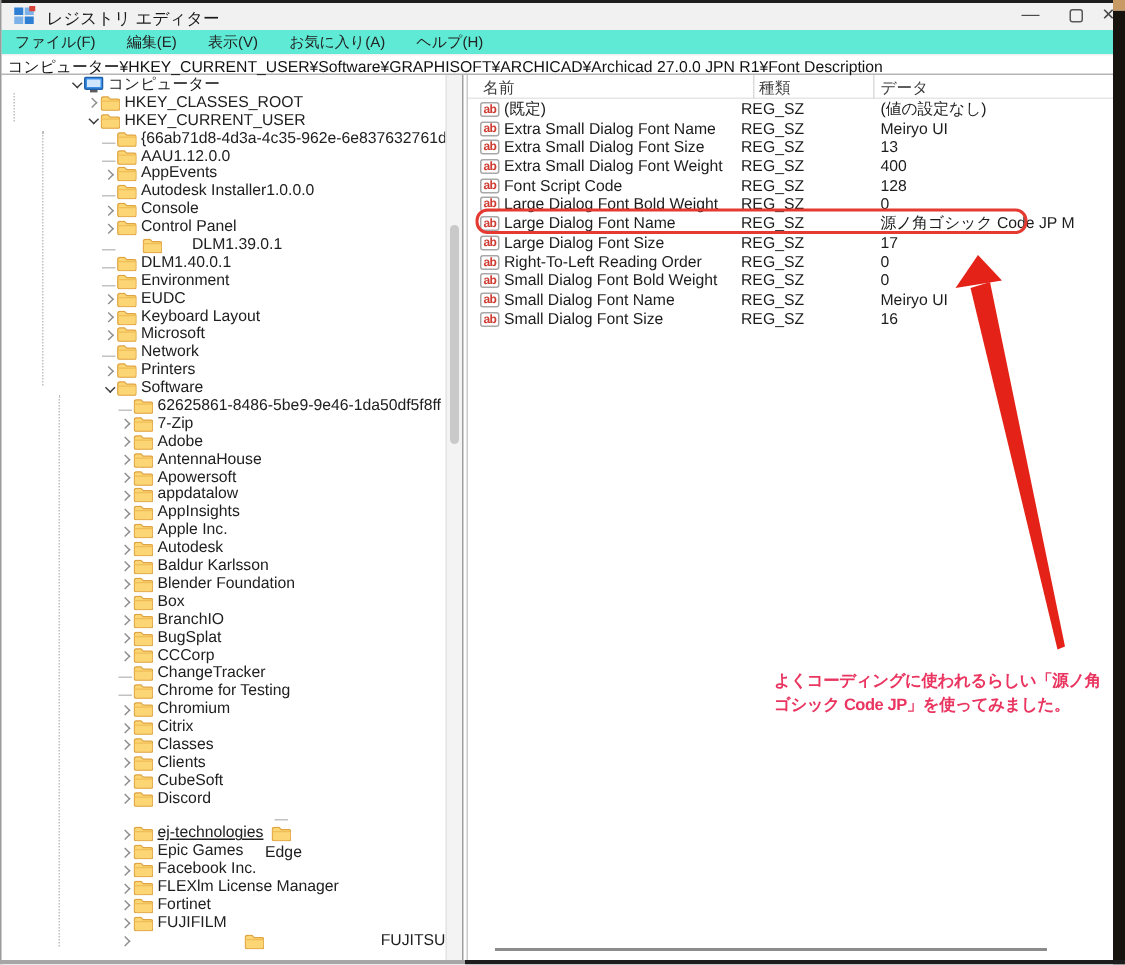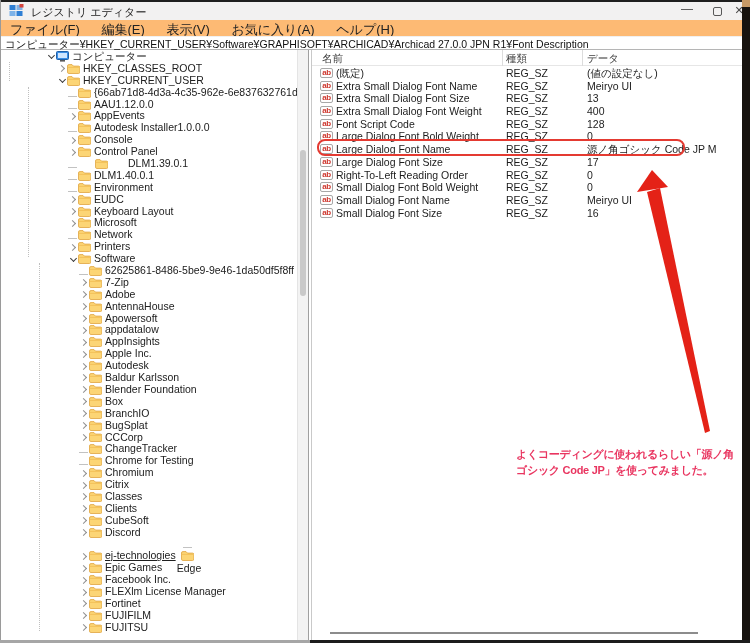--- a/index.html
+++ b/index.html
@@ -21,21 +21,21 @@
   #titlebar { position:absolute; left:1px; top:2px; right:8px; height:18px; background:#f2f1f1; z-index:10; }
   #app-icon { position:absolute; left:8px; top:2px; width:15px; height:14px; }
   #window-title { position:absolute; left:30px; top:3px; font-size:11px; color:#1a1a1a; }
   .winbtn { position:absolute; top:0; width:28px; height:18px; text-align:center; color:#4a4a4a; }
   #btn-min { left:672px; font-size:12px; line-height:15px; }
   #btn-max { left:702px; }
   #btn-max .sq { display:inline-block; width:9px; height:9px; border:1px solid #585858; border-radius:2px; margin-top:4px; }
   #btn-close { left:724px; font-size:11px; line-height:17px; }
 
   
-  #menubar { position:absolute; left:1px; top:20px; right:8px; height:16px; background:#fdba74; font-size:13px; color:#222; z-index:9; }
+  #menubar { position:absolute; left:1px; top:20px; right:8px; height:16px; background:#5eead4; font-size:10px; color:#222; z-index:9; }
   .menu-item { display:inline-block; padding:1px 9px 0 9px; }
 
   
   #addressbar { position:absolute; left:1px; top:36px; right:8px; height:14px; background:#fff; border-top:1px solid #f0f0f0; border-bottom:1px solid #b5b5b5; z-index:9; }
   #address-text { position:absolute; left:4px; top:1px; font-size:10.5px; color:#111; white-space:nowrap; }
 
   
   #tree-pane { position:absolute; left:1px; top:50px; width:296px; bottom:3px; background:#fff; overflow:hidden; z-index:3; }
   #tree-rows { position:absolute; left:0; top:1px; right:0; }
   .trow { height:11.9px; line-height:11.9px; white-space:nowrap; font-size:10.5px; display:flex; align-items:center;margin-left:41px; }
@@ -62,21 +62,21 @@
   #hcol-name { left:10px; }
   #hcol-type { left:194px; }
   #hcol-data { left:275px; }
   .hsep { position:absolute; top:0; height:16px; width:1px; background:#dcdcdc; }
   #hsep-1 { left:190px; } #hsep-2 { left:270px; }
   #values-rows { position:absolute; left:0; top:17px; right:0; }
   .vrow { position:relative; height:12.7px; line-height:12.7px; font-size:10.5px; white-space:nowrap; }
   .ab-ico { position:absolute; left:8px; top:1px; width:13px; height:10px; border:1px solid #a8a8a8; border-radius:2px; background:#fefefe;
             color:#cf3a31; font-size:8px; font-weight:bold; line-height:8px; text-align:center; letter-spacing:-0.5px; }
   .vname { position:absolute; left:24px; color:#1c1c1c; }
-  .vtype { position:absolute; left:194px; color:#1c1c1c;text-align:center; }
+  .vtype { position:absolute; left:182px; color:#1c1c1c;text-align:center; }
   .vdata { position:absolute; left:275px; color:#1c1c1c; }
 
   
   #highlight-box { position:absolute; left:317px; top:139px; width:368px; height:17px; border:2px solid #e43a31; border-radius:8px; z-index:6; }
 
   
   #arrow-svg { position:absolute; left:0; top:0; width:750px; height:643px; z-index:7; pointer-events:none; }
 
   
   #annotation { position:absolute; left:516px; top:447px; width:228px; z-index:8; font-size:11px; font-weight:bold; color:#e93560;
@@ -599,21 +599,21 @@
       <div class="trow" style="padding-left: 37px;">
         <span class="chev chev-r"></span>
         <span class="tico">
           <svg width="13" height="10" viewBox="0 0 13 10">
             <path d="M0.5 2 q0 -1.4 1.4 -1.4 h3.1 l1.5 1.5 h5 q1.4 0 1.4 1.4 v4.6 q0 1.4 -1.4 1.4 h-9.6 q-1.4 0 -1.4 -1.4 z" fill="#fcd575" stroke="#dfa33f" stroke-width="0.8"></path>
             <path d="M0.7 3.4 h11.8" stroke="#f0be57" stroke-width="0.9"></path>
           </svg>
         </span>
         <span class="tlabel">FUJIFILM</span>
       </div>
-      <div class="trow" style="padding-left: 37px;">
+      <div class="trow" style="padding-left: 37px; justify-content: space-between;">
         <span class="chev chev-r"></span>
         <span class="tico">
           <svg width="13" height="10" viewBox="0 0 13 10">
             <path d="M0.5 2 q0 -1.4 1.4 -1.4 h3.1 l1.5 1.5 h5 q1.4 0 1.4 1.4 v4.6 q0 1.4 -1.4 1.4 h-9.6 q-1.4 0 -1.4 -1.4 z" fill="#fcd575" stroke="#dfa33f" stroke-width="0.8"></path>
             <path d="M0.7 3.4 h11.8" stroke="#f0be57" stroke-width="0.9"></path>
           </svg>
         </span>
         <span class="tlabel">FUJITSU</span>
       </div>
     </div>

